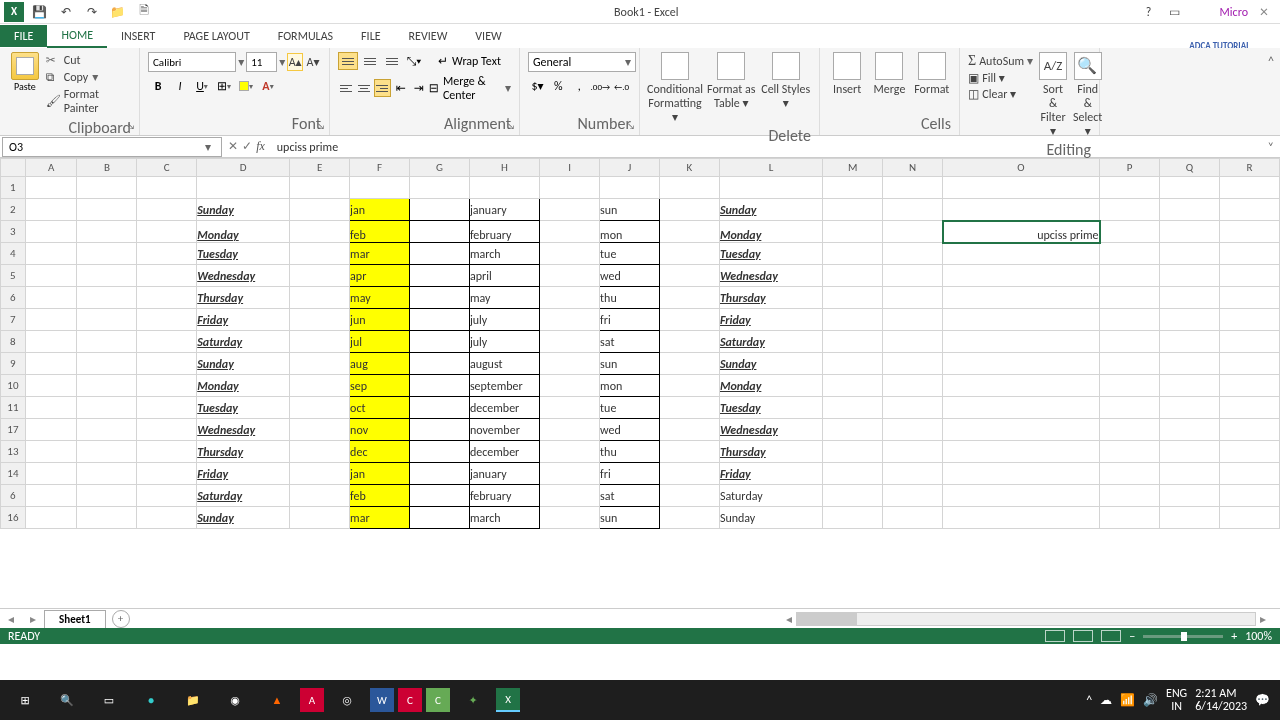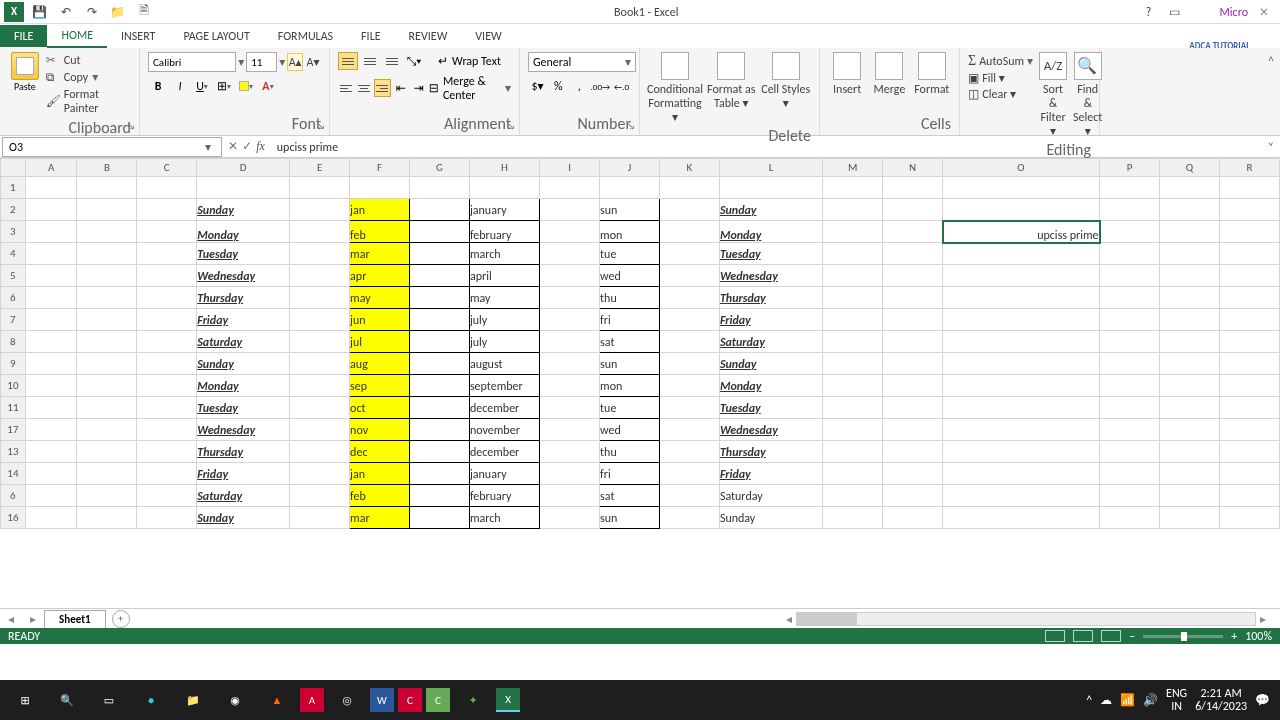--- a/index.html
+++ b/index.html
@@ -80,21 +80,21 @@
 .statusbar{height:16px;background:#217346;color:#fff;display:flex;align-items:center;padding:0 8px;font-size:10px}
 .status-right{margin-left:auto;display:flex;align-items:center;gap:8px}
 .view-btn{width:20px;height:12px;border:1px solid #fff;opacity:.7}
 .zoom-track{width:80px;height:3px;background:#6a9a7e;position:relative}
 .zoom-thumb{position:absolute;left:38px;top:-3px;width:6px;height:9px;background:#fff}
 .taskbar{position:absolute;bottom:0;left:0;right:0;height:40px;background:#1e1e1e;display:flex;align-items:center;padding:0 4px}
 .tb-app{width:38px;height:32px;display:flex;align-items:center;justify-content:center;margin:0 2px;color:#fff;font-size:11px}
 .win{color:#fff}
 .tb-sp{flex:1}
 .tray{display:flex;align-items:center;gap:8px;color:#fff;font-size:10px;padding-right:6px}
-.clock{text-align:center;line-height:1.1}
+.clock{text-align:left;line-height:1.1}
 .watermark{position:absolute;right:30px;top:40px;font-size:9px;color:#3b5fad;text-align:center;font-weight:bold}
 </style>
 </head>
 <body>
 
 <div class="titlebar">
   <div class="tb-left">
     <div class="excel-logo">X</div>
     <div class="qat-btn">💾</div>
     <div class="qat-btn">↶</div>

